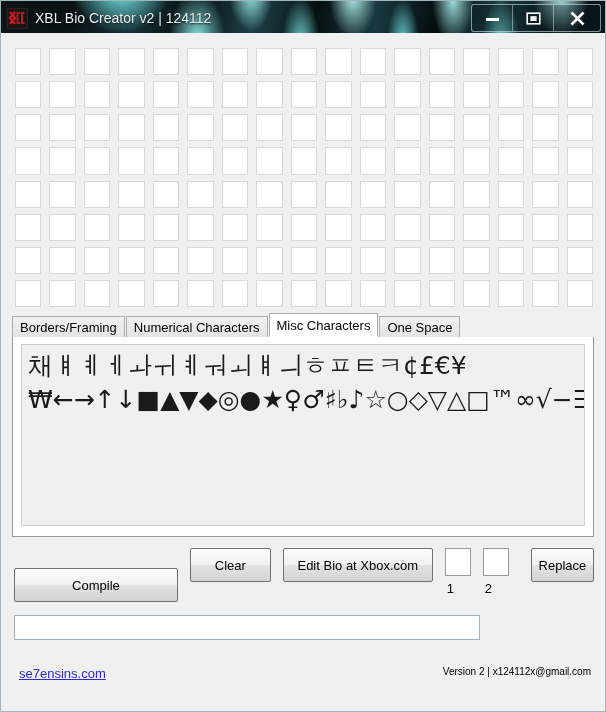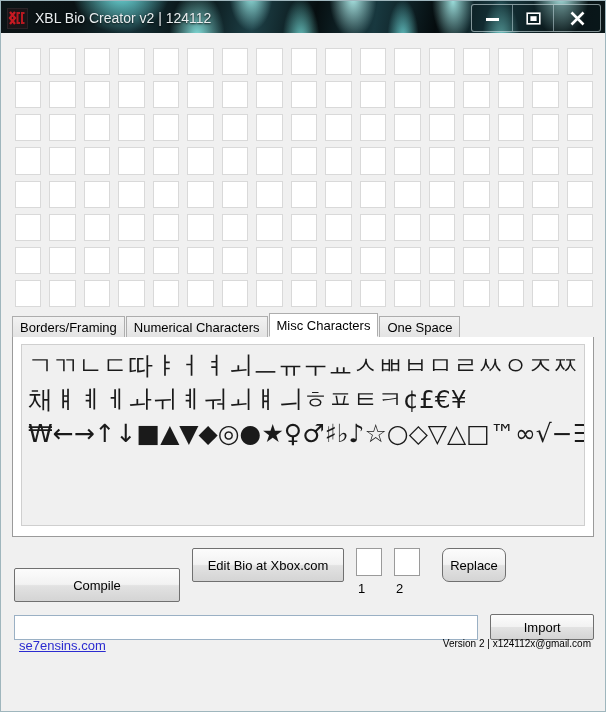--- a/index.html
+++ b/index.html
@@ -192,21 +192,21 @@
     display: flex;
     align-items: center;
     justify-content: center;
     box-sizing: border-box;
     cursor: default;
     white-space: nowrap;
   }
   .btn-compile { width: 166px; margin-top: 40px; }
   .btn-clear   { width: 82px; margin-left: 12px; }
   .btn-editbio { width: 152px; margin-left: 12px; }
-  .btn-replace { width: 64px; margin-left: 22px; border-radius: 7px; }
+  .btn-replace { width: 64px; margin-left: 22px; }
 
   .minibox-wrap {
     margin-left: 12px;
     position: relative;
     width: 26px;
     height: 34px;
   }
   .minibox-wrap.second { margin-left: 12px; }
   .minibox {
     width: 26px;
@@ -248,21 +248,21 @@
   .btn-import {
     width: 104px;
     height: 26px;
     margin-left: 12px;
   }
 
   
   .footer {
     position: absolute;
     left: 0;
-    top: 634px;
+    top: 662px;
     width: 606px;
     height: 28px;
   }
   .footlink {
     position: absolute;
     left: 18px;
     top: 3px;
     font-size: 13px;
     color: #2b2bd0;
     text-decoration: underline;
@@ -455,46 +455,45 @@
 
   <div class="tabstrip" id="tab-strip">
       <div class="tab">Borders/Framing</div>
       <div class="tab">Numerical Characters</div>
       <div class="tab active">Misc Characters</div>
       <div class="tab">One Space</div>
     </div>
 
   <div class="charpanel">
     <div class="charbox">
-      <div class="charline">ㄱㄲㄴㄷ따ㅑㅓㅕㅚㅡㅠㅜㅛㅅㅃㅂㅁㄹㅆㅇㅈㅉ</div>
       <div class="charline">채ㅒㅖㅔㅘㅟㅖㅝㅚㅒㅢㅎㅍㅌㅋ¢£€¥</div>
       <div class="charline">₩←→↑↓■▲▼◆◎●★♀♂♯♭♪☆○◇▽△□™∞√−∋∈∇∃∂∀</div>
     </div>
   </div>
 
   <div class="btnrow">
     <div class="btn btn-compile">Compile</div>
+    <div class="btn btn-clear">Clear</div>
     <div class="btn btn-editbio">Edit Bio at Xbox.com</div>
 
     <div class="minibox-wrap">
       <input class="minibox" type="text" value="" style="">
       <div class="minilabel">1</div>
     </div>
 
     <div class="minibox-wrap second">
       <input class="minibox" type="text" value="" style="">
       <div class="minilabel">2</div>
     </div>
 
     <div class="btn btn-replace">Replace</div>
   </div>
 
   <div class="importrow">
     <input class="textinput" type="text" value="" style="">
-    <div class="btn btn-import">Import</div>
   </div>
 
   <div class="footer">
     <span class="footlink">se7ensins.com</span>
     <span class="footver">Version 2 | x124112x@gmail.com</span>
   </div>
 
 </div>
 
 </body></html>

